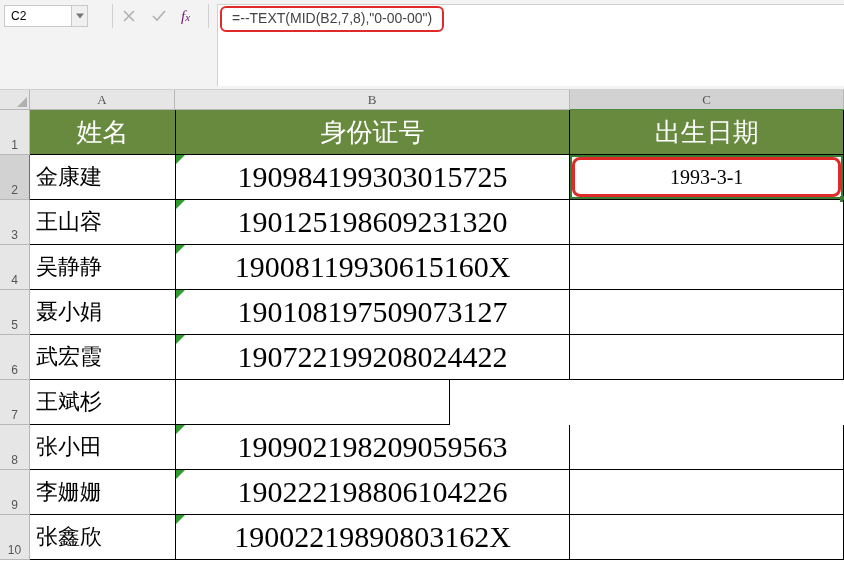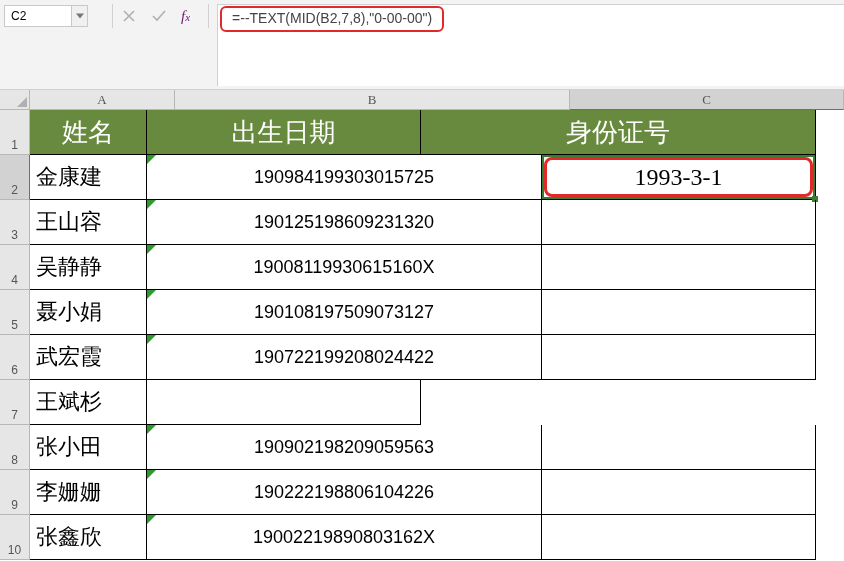--- a/index.html
+++ b/index.html
@@ -162,23 +162,23 @@
   }
   .row-h.active { background: #d2d2d2; border-right-color:#4a8a3a; }
   .cell {
     border-right: 1px solid #000;
     border-bottom: 1px solid #000;
     display: flex;
     align-items: center;
     position: relative;
     font-family: "SimSun", "Songti SC", serif;
   }
-  .cell.a { width: 117px; padding-left: 6px; font-size: 22px; }
-  .cell.b { width: 395px; justify-content: center; font-size: 18px; font-family: Liberation Sans, sans-serif; }
-  .cell.c { width: 274px; justify-content: center; font-size: 24px; font-family: "Times New Roman", serif; }
+  .cell.a { width: 146px; padding-left: 6px; font-size: 22px; }
+  .cell.b { width: 395px; justify-content: center; font-size: 30px; font-family: Liberation Serif, serif; }
+  .cell.c { width: 274px; justify-content: center; font-size: 20px; font-family: "Times New Roman", serif; }
 
   .row.header .cell {
     background: #688a3e;
     color: #fff;
     justify-content: center;
     font-family: "KaiTi", "STKaiti", serif;
     font-size: 26px;
     padding: 0;
   }
 
@@ -262,22 +262,22 @@
     <div class="col-h col-A">A</div>
     <div class="col-h col-B">B</div>
     <div class="col-h col-C">C</div>
   </div>
 
   <div class="rows">
 
     <div class="row header r1">
       <div class="row-h">1</div>
       <div class="cell a">姓名</div>
+      <div class="cell b">身份证号</div>
       <div class="cell c">出生日期</div>
-      <div class="cell b">身份证号</div>
     </div>
 
     <div class="row rN">
       <div class="row-h active">2</div>
       <div class="cell a">金康建</div>
       <div class="cell b tri">190984199303015725</div>
       <div class="cell c active">
         <span>1993-3-1</span>
         <div class="c2-highlight"></div>
       </div>

